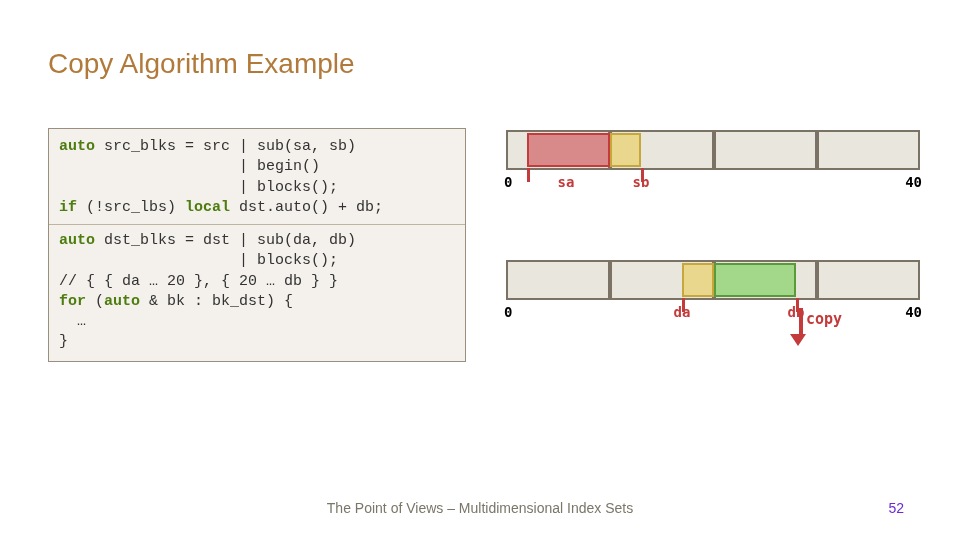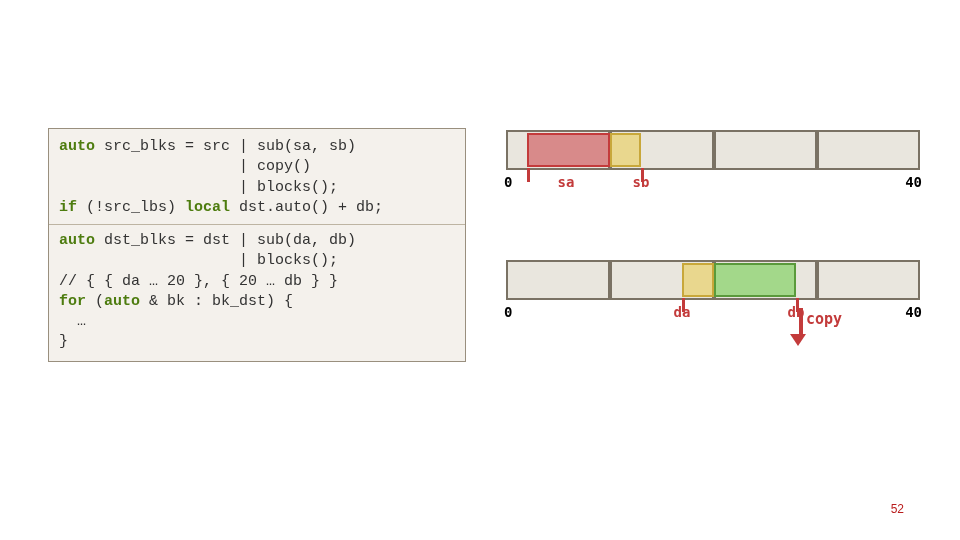--- a/index.html
+++ b/index.html
@@ -32,30 +32,31 @@
   .tick-lbl { position:absolute; top:44px; font: bold 14px Consolas, monospace; color:#c33b3b; transform: translateX(-50%); }
   .end0 { position:absolute; top:44px; left:-2px; font: bold 14px Consolas, monospace; color:#000; }
   .endN { position:absolute; top:44px; right:-2px; font: bold 14px Consolas, monospace; color:#000; text-align:right; }
 
   .copy-arrow { position:absolute; left:290px; top:178px; }
   .arrow-stem { width:4px; height:26px; background:#c33b3b; margin:0 auto; }
   .arrow-head { width:0; height:0; border-left:8px solid transparent; border-right:8px solid transparent; border-top:12px solid #c33b3b; margin-left:-6px; }
   .copy-lbl { position:absolute; left:300px; top:180px; font: bold 15px Consolas, monospace; color:#c33b3b;text-align:center; }
 
   .footer { position:absolute; left:0; bottom:24px; width:960px; text-align:center; font-size:14px; color:#7a7668; font-family: "Trebuchet MS", sans-serif; }
-  .pagenum { position:absolute; right:56px; bottom:24px; font-size:12px; color:#b91c1c;margin-top:15px; }
+  .pagenum { position:absolute; right:56px; bottom:24px; font-size:14px; color:#6d28d9;margin-top:15px; }
 </style>
 </head>
 <body>
 
 <div class="slide">
 
+  <div class="title">Copy Algorithm Example</div>
 
   <div class="codebox"><span class="kw">auto</span><span> src_blks = src | sub(sa, sb)</span>
-<span>                    | copy()</span>
+<span>                    | begin()</span>
 <span>                    | blocks();</span>
 <span class="kw">if</span><span> (!src_lbs) </span><span class="kw">local</span><span> dst.auto() + db;</span><span class="sep"></span><span class="kw">auto</span><span> dst_blks = dst | sub(da, db)</span>
 <span>                    | blocks();</span>
 <span>// { { da … 20 }, { 20 … db } }</span>
 <span class="kw">for</span><span> (</span><span class="kw">auto</span><span> &amp; bk : bk_dst) {</span>
 <span>  …</span>
 <span>}</span></div>
 
   <div class="diagram">
 
@@ -90,15 +91,16 @@
       <div class="tick" style="left:176px;"></div>
       <div class="tick" style="left:290px;"></div>
       <div class="tick-lbl" style="left:176px;">da</div>
       <div class="tick-lbl" style="left:290px;">db</div>
       <div class="end0">0</div>
       <div class="endN">40</div>
     </div>
 
   </div>
 
+  <div class="footer">The Point of Views – Multidimensional Index Sets</div>
   <div class="pagenum">52</div>
 
 </div>
 
 </body></html>

